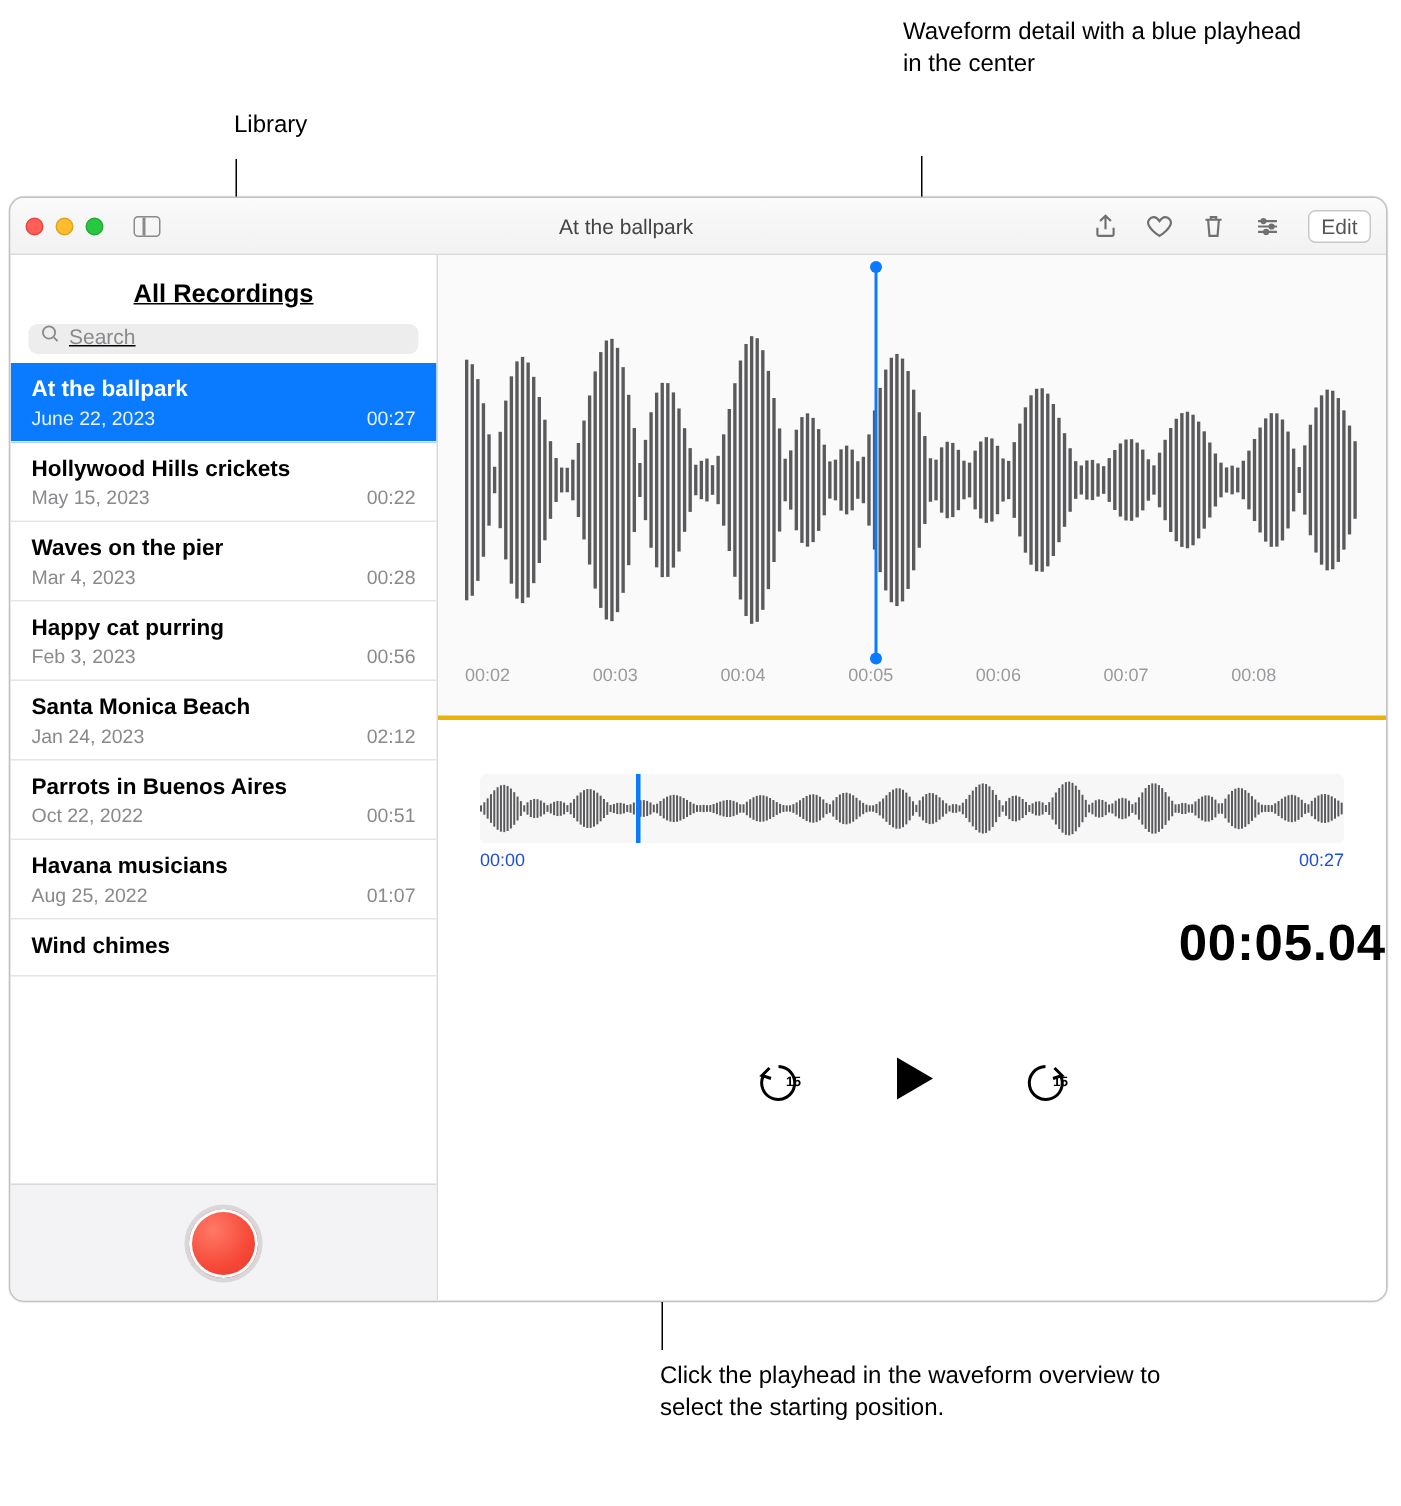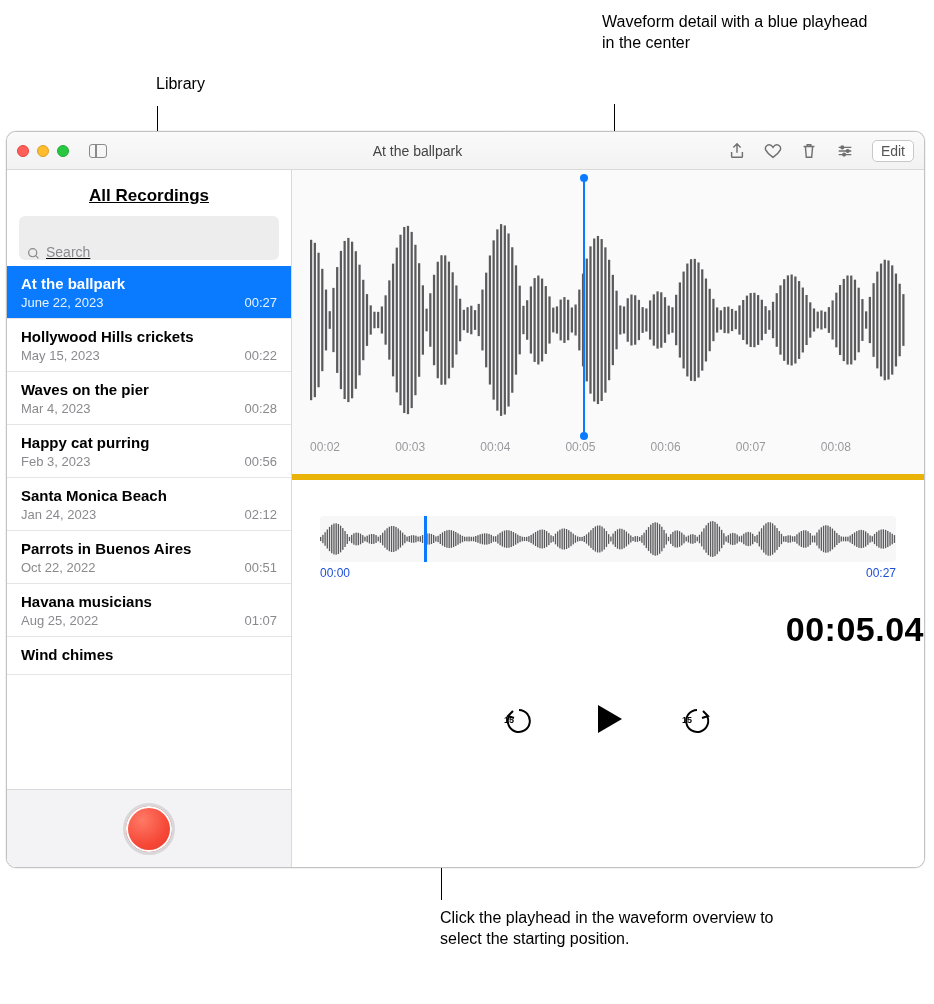--- a/index.html
+++ b/index.html
@@ -61,24 +61,24 @@
   .sidebar {
     width: 285px;
     border-right: 1px solid #d9d9d9;
     display:flex; flex-direction:column;
     background:#fff;
   }
   .lib-area { padding-top:12px;text-decoration:underline; }
   .lib-title { text-align:center; font-weight:600; font-size:17px; padding:4px 0 10px;}
   .search {
     margin: 0 12px 6px;
-    height:44px;
+    height:20px;
     background:#ededee;
     border-radius:6px;
-    display:flex; align-items:flex-end;
+    display:flex; align-items:flex-start;
     padding:0 8px;
     color:#8a8a8e;
     font-size:14px;
   }
   .search svg { width:13px; height:13px; margin-right:6px; }
   .list { flex:1; overflow:hidden;}
   .item {
     padding: 9px 14px 8px;
     border-bottom: 1px solid #e5e5e7;
   }
@@ -98,21 +98,21 @@
     border: 3px solid #d8d8da;
     box-shadow: 0 0 0 2px #fff inset;
   }
   .main {
     flex:1; display:flex; flex-direction:column; position:relative; background:#fff;
   }
   .wave-detail {
     height: 310px;
     background:#fafafa;
     position:relative;
-    border-bottom:6px solid #eab308;
+    border-bottom:3px solid #eab308;
     padding: 20px 18px 0;
     overflow:hidden;
   }
   .wave-detail svg { width:100%; height:260px; display:block;}
   .playhead-detail {
     position:absolute; top:8px; bottom:38px; left:46%;
     width:2px; background:#0a7bff;
   }
   .playhead-detail::before, .playhead-detail::after {
     content:""; position:absolute; left:-3px; width:8px; height:8px; border-radius:50%; background:#0a7bff;
@@ -139,21 +139,21 @@
     text-align:right; font-size:34px; font-weight:700; letter-spacing:0.5px;
     font-variant-numeric: tabular-nums;
     margin-top:30px;
   }
   .transport {
     display:flex; justify-content:center; align-items:center; gap:56px;
     margin-top:52px;
   }
   .skip { position:relative; width:30px; height:30px;}
   .skip svg { width:30px; height:30px; }
-  .skip-label { position:absolute; top:9px; left:0; right:0; text-align:left; font-size:9px; font-weight:600;}
+  .skip-label { position:absolute; top:9px; left:0; right:0; text-align:right; font-size:9px; font-weight:600;}
   .play-btn svg { width:36px; height:36px; }
 </style>
 </head>
 <body>
 
 <div class="annotation" style="left:156px; top:74px;">Library</div>
 <div class="ann-line" style="left:157px; top:106px; width:1px; height:78px;"></div>
 
 <div class="annotation" style="left:602px; top:12px; width:280px;">Waveform detail with a blue playhead in the center</div>
 <div class="ann-line" style="left:614px; top:104px; width:1px; height:100px;"></div>

